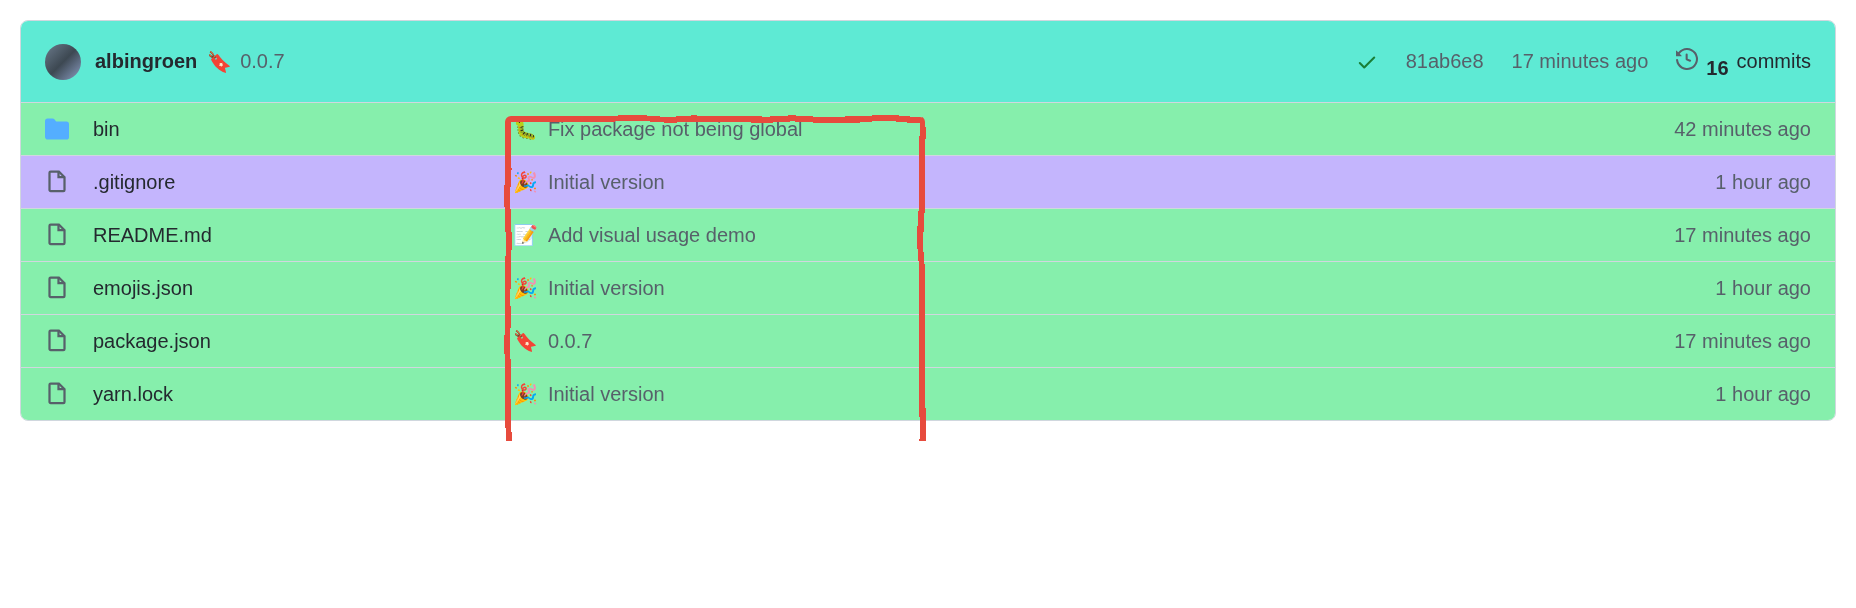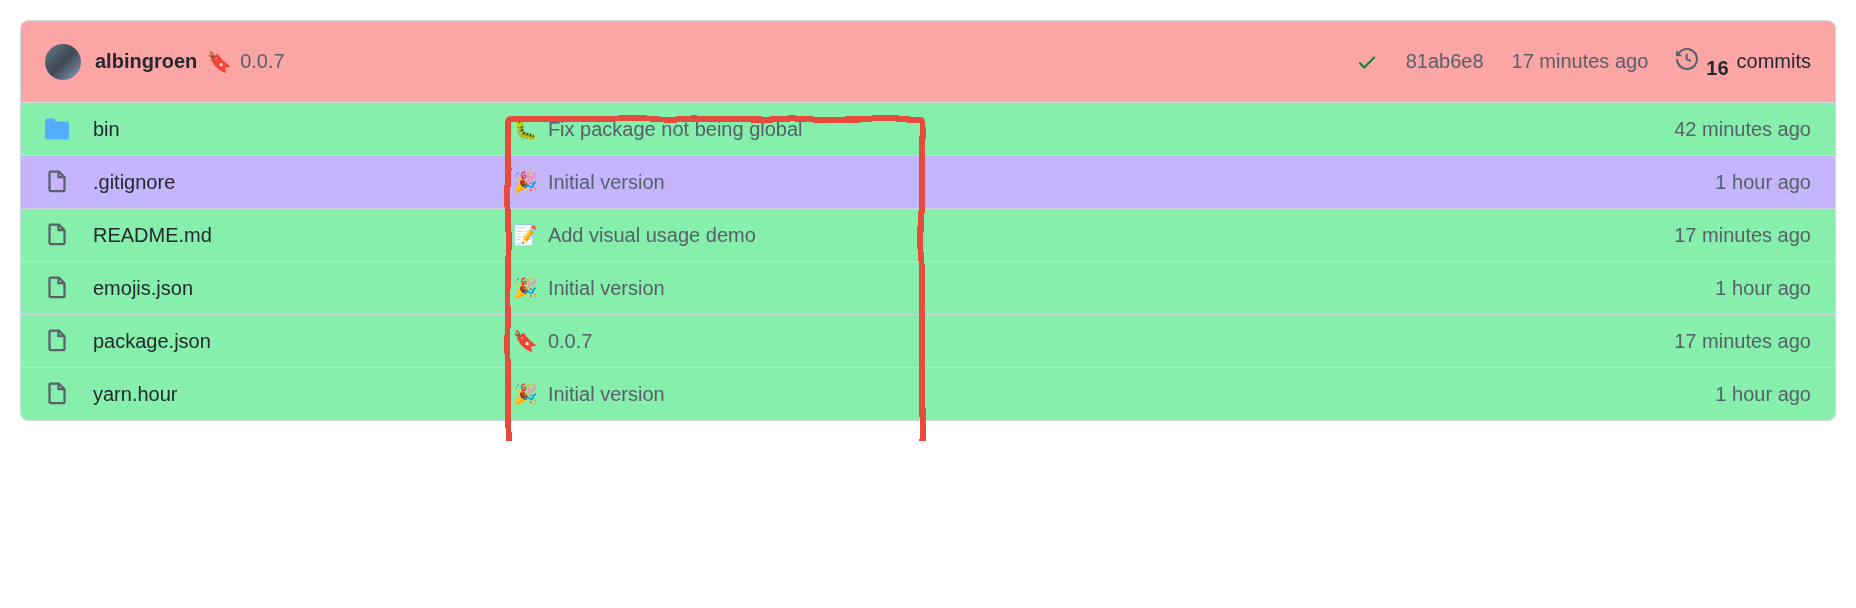--- a/index.html
+++ b/index.html
@@ -16,21 +16,21 @@
     }
     .file-box {
       border: 1px solid #d0d7de;
       border-radius: 8px;
       overflow: hidden;
     }
     .header-row {
       display: flex;
       align-items: center;
       padding: 22px 24px;
-      background: #fca5a5;
+      background: #5eead4;
       border-bottom: 1px solid #d0d7de;
     }
     .avatar {
       width: 36px;
       height: 36px;
       border-radius: 50%;
       background: linear-gradient(135deg, #6b7b8c 0%, #3d4852 50%, #8b9dc3 100%);
       margin-right: 14px;
       flex-shrink: 0;
     }
@@ -247,21 +247,21 @@
       <span class="file-time">17 minutes ago</span>
     </div>
 
     <div class="file-row">
       <span class="file-icon">
         <svg width="24" height="24" viewBox="0 0 16 16" fill="none" stroke="#57606a" stroke-width="1.5">
           <path d="M3 1.75C3 1.34 3.34 1 3.75 1h5.5l3.75 3.75v8.5c0 .41-.34.75-.75.75H3.75A.75.75 0 013 13.25V1.75z"></path>
           <path d="M9 1v3.75h3.75"></path>
         </svg>
       </span>
-      <div class="file-name-col"><span class="file-name">yarn.hour</span></div>
+      <div class="file-name-col"><span class="file-name">yarn.lock</span></div>
       <div class="commit-msg-col">
         <span class="commit-emoji">🎉</span>
         <span class="commit-msg">Initial version</span>
       </div>
       <span class="file-time">1 hour ago</span>
     </div>
   </div>
 
   <div class="annotation-box" style="top: 96px; left: 485px; width: 420px; height: 388px;"></div>
 </div>

